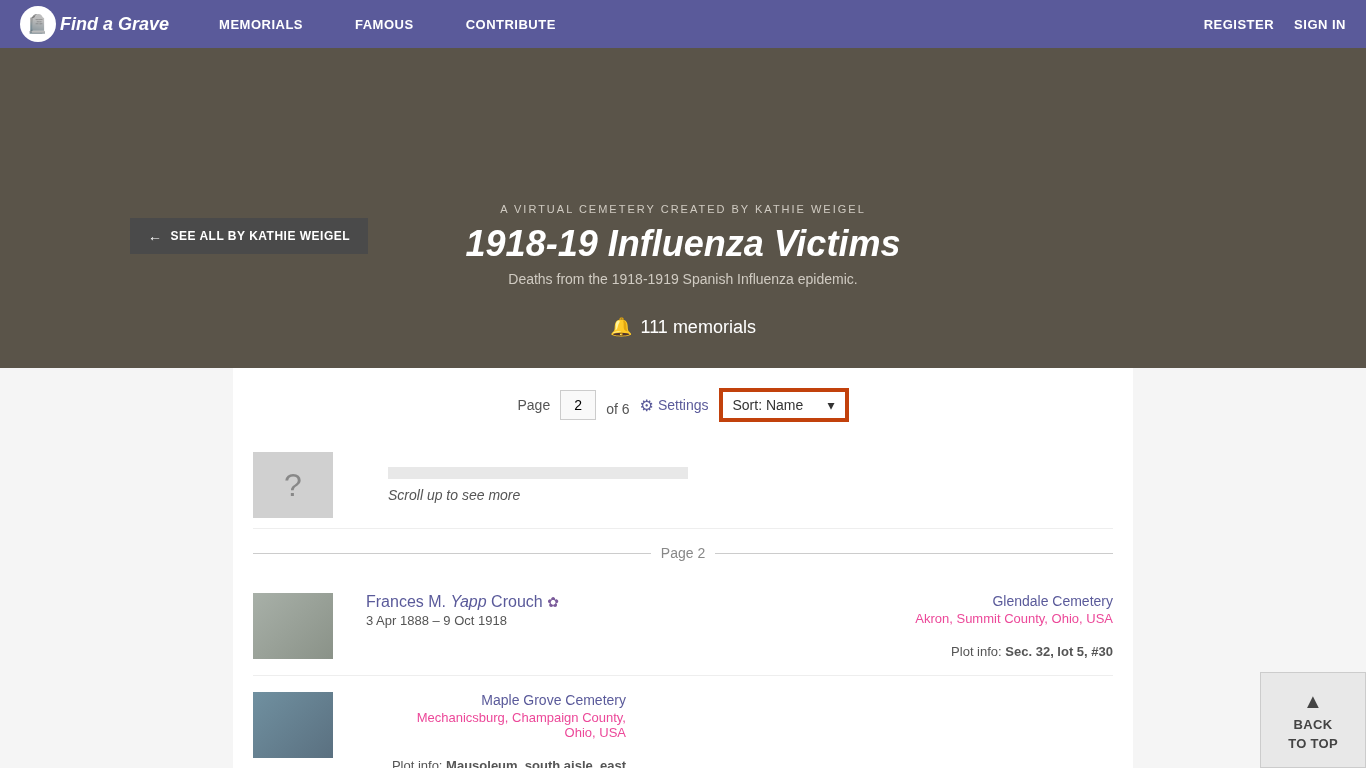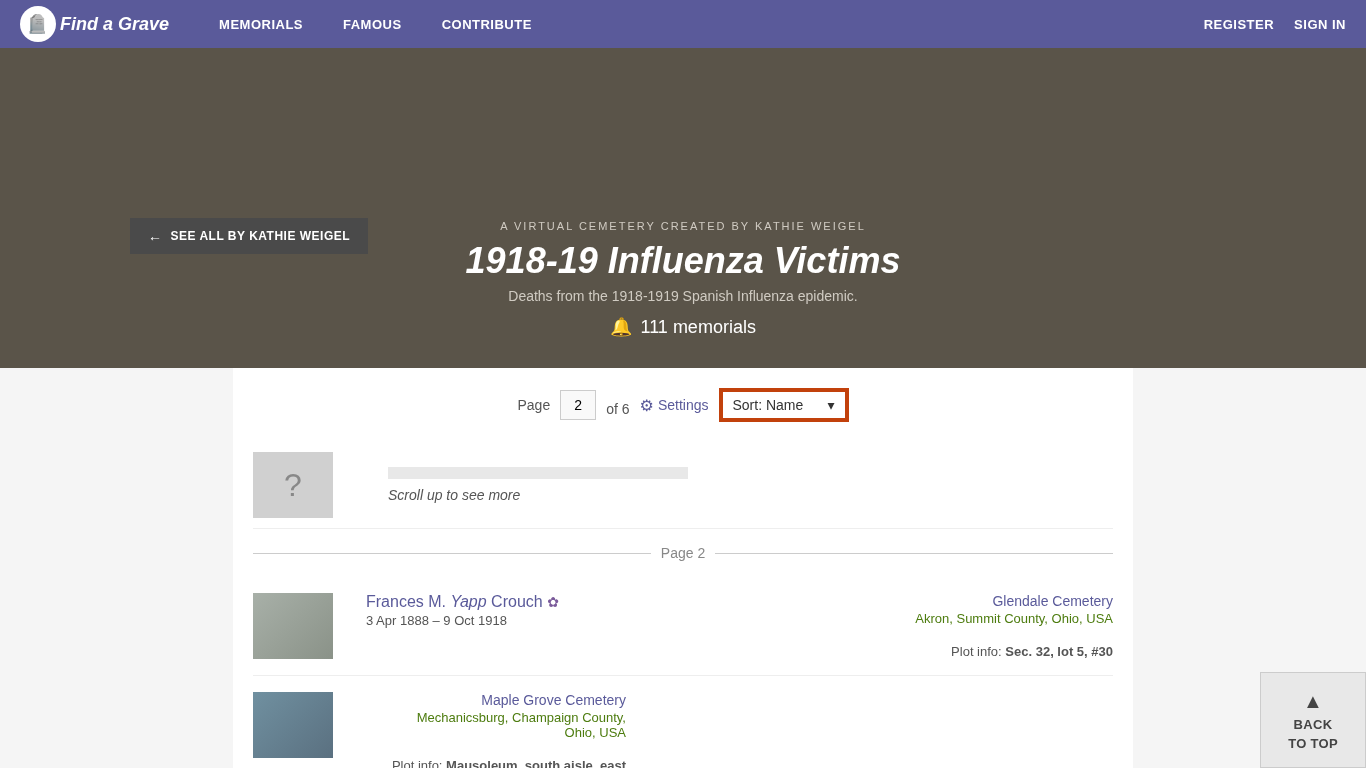--- a/index.html
+++ b/index.html
@@ -30,21 +30,21 @@
       margin-right: 4px;
     }
     .nav-logo-text {
       color: #fff;
       font-size: 18px;
       font-style: italic;
       font-weight: bold;
     }
     .nav-links {
       display: flex;
-      gap: 0;
+      gap: 12px;
       flex: 1;
     }
     .nav-link {
       color: #fff;
       text-decoration: none;
       font-size: 13px;
       font-weight: bold;
       letter-spacing: 0.5px;
       padding: 14px 20px;
       cursor: pointer;
@@ -106,21 +106,21 @@
     .hero-title {
       color: #fff;
       font-size: 36px;
       font-weight: bold;
       font-style: italic;
       margin-bottom: 6px;
     }
     .hero-desc {
       color: #d0cbc2;
       font-size: 14px;
-      margin-bottom: 12px;
+      margin-bottom: 29px;
     }
     .hero-count {
       color: #fff;
       font-size: 18px;
       display: flex;
       align-items: center;
       gap: 8px;
     }
     .hero-count .bell-icon {
       font-size: 18px;
@@ -280,21 +280,21 @@
       color: #555;
       min-width: 260px;
     }
     .cemetery-name {
       color: #5a5a9a;
       cursor: pointer;
       font-size: 14px;
     }
     .cemetery-location {
       font-size: 13px;
-      color: #4d7c0f;
+      color: #ec4899;
       margin-top: 2px;
     }
     .cemetery-plot {
       font-size: 13px;
       color: #555;
       margin-top: 18px;
     }
     .cemetery-plot strong {
       font-weight: bold;
     }

